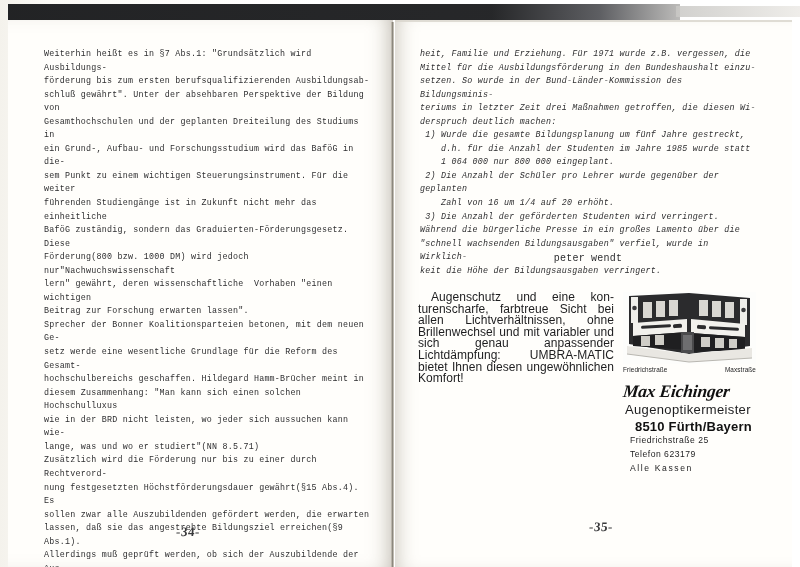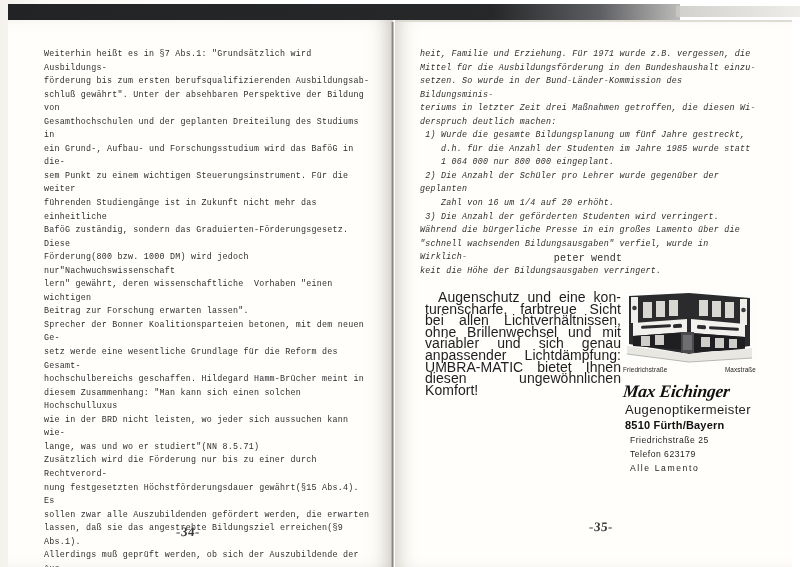--- a/index.html
+++ b/index.html
@@ -69,23 +69,23 @@
     transform:skewX(-4deg);
   }
   .folio.left-folio{left:176px;top:524px;}
   .folio.right-folio{left:589px;top:519px;}
 
   
   .ad{
     position:absolute;left:418px;top:292px;width:338px;height:212px;
   }
   .ad-text{
-    position:absolute;left:7px;top:0;width:196px;
-    font-family:"Liberation Sans", sans-serif;
-    font-size:14px;line-height:11.6px;
+    position:absolute;left:0;top:0;width:196px;
+    font-family:"Liberation Sans", sans-serif;
+    font-size:12px;line-height:11.6px;
     color:#1d1d1f;
     text-align:justify;
     text-indent:13px;
     letter-spacing:.05px;
   }
   .ad-photo{
     position:absolute;left:205px;top:0;width:133px;height:72px;
     background:#fdfdfb;
   }
   .ad-photo svg{display:block;}
@@ -102,23 +102,23 @@
     font-size:17.5px;color:#111;
     letter-spacing:-.2px;
     transform:skewX(-6deg);
   }
   .ad-sub{
     position:absolute;left:207px;top:110px;width:140px;
     font-family:"Liberation Sans", sans-serif;
     font-size:13px;color:#1d1d1f;letter-spacing:.35px;
   }
   .ad-city{
-    position:absolute;left:207px;top:127px;width:140px;
-    font-family:"Liberation Sans", sans-serif;
-    font-weight:bold;font-size:11px;color:#111;letter-spacing:.2px;
+    position:absolute;left:217px;top:127px;width:140px;
+    font-family:"Liberation Sans", sans-serif;
+    font-weight:bold;font-size:13px;color:#111;letter-spacing:.2px;
   }
   .ad-line{
     position:absolute;left:212px;width:140px;
     font-family:"Liberation Sans", sans-serif;
     font-size:8.6px;color:#1d1d1f;letter-spacing:.5px;
   }
   .ad-line.l1{top:143px;}
   .ad-line.l2{top:157px;}
   .ad-line.l3{top:171px;letter-spacing:1.6px;}
 </style>
@@ -250,16 +250,16 @@
     <div class="street-labels">
       <span>Friedrichstraße</span>
       <span>Maxstraße</span>
     </div>
 
     <div class="ad-brand">Max Eichinger</div>
     <div class="ad-sub">Augenoptikermeister</div>
     <div class="ad-city">8510 Fürth/Bayern</div>
     <div class="ad-line l1">Friedrichstraße 25</div>
     <div class="ad-line l2">Telefon 623179</div>
-    <div class="ad-line l3">Alle Lamento</div>
+    <div class="ad-line l3">Alle Kassen</div>
   </div>
 
 </div>
 
 </body></html>

